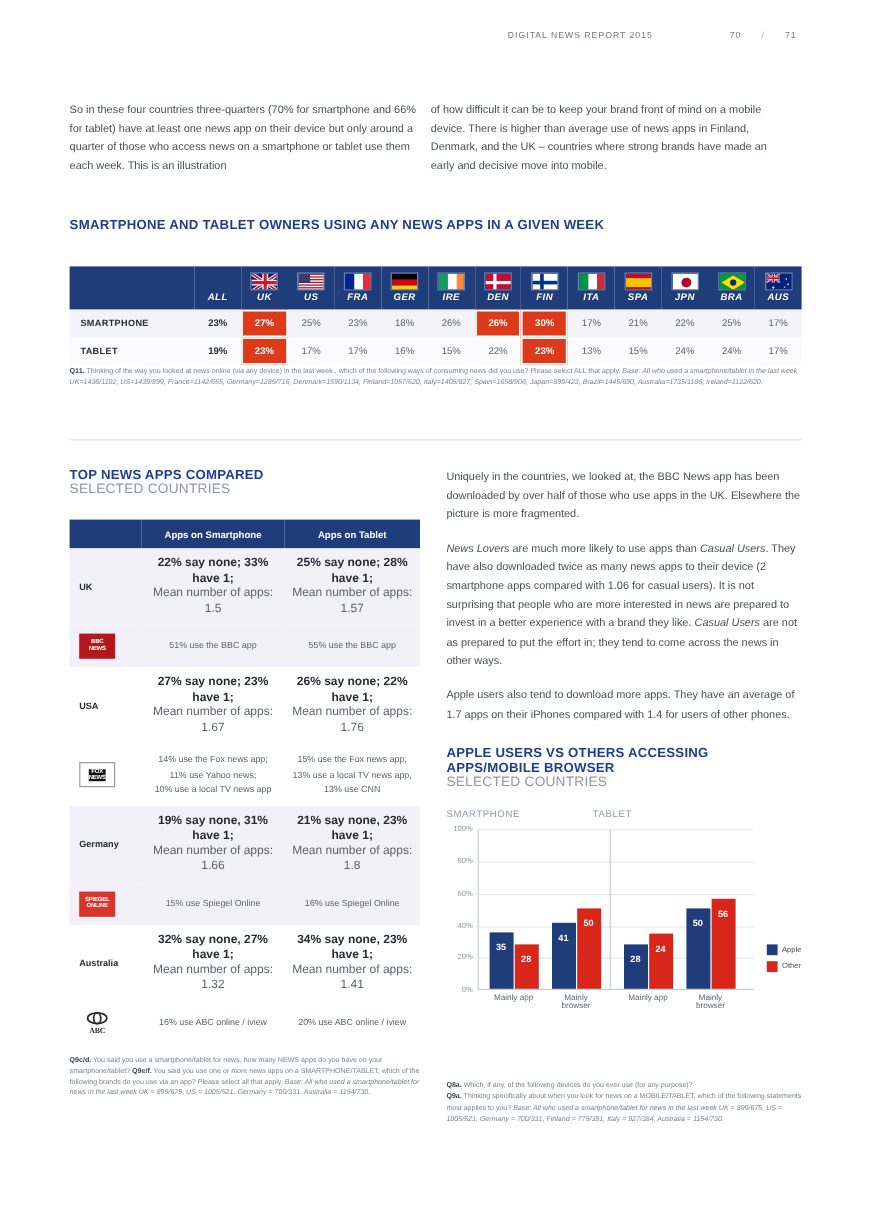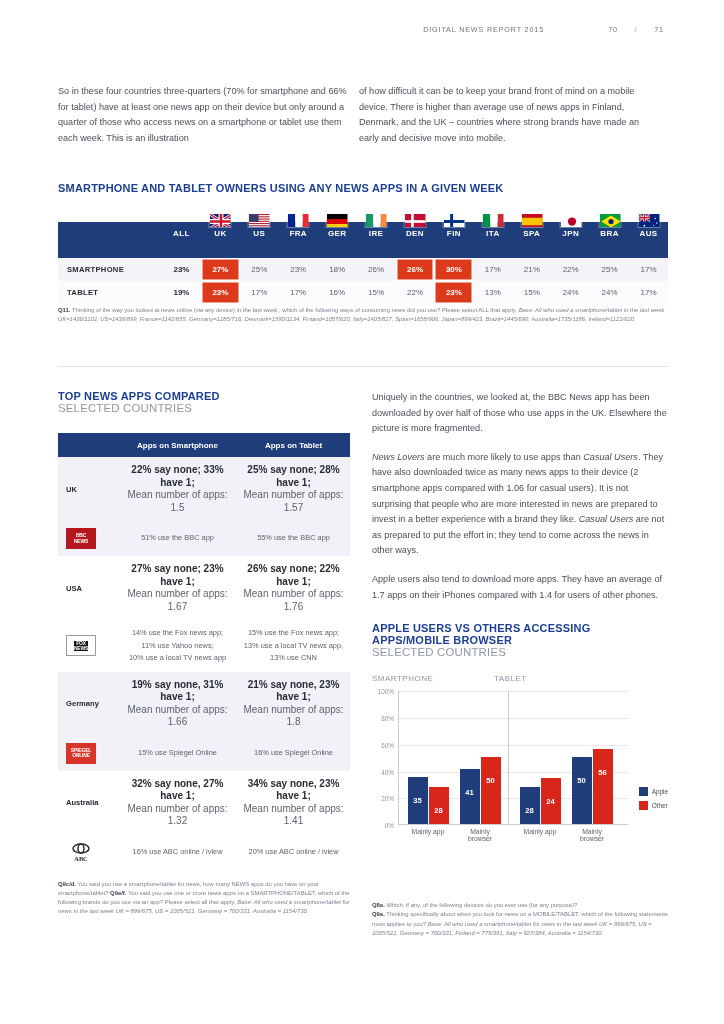--- a/index.html
+++ b/index.html
@@ -45,21 +45,21 @@
   .heading-wide { position: absolute; top: 182px; left: 58px; width: 610px; }
 
   
   .flagtable {
     position: absolute; top: 222px; left: 58px; width: 610px;
     border-collapse: collapse; table-layout: fixed;
   }
   .flagtable thead tr { background: #1f3d7a; height: 36px; }
   .flagtable th {
     color: #ffffff; font-size: 8px; font-weight: bold; letter-spacing: 0.4px;
-    vertical-align: bottom; padding-bottom: 20px; text-align: center;
+    vertical-align: bottom; padding-bottom: 6px; text-align: center; font-style: italic;
   }
   .flagtable th.lbl { text-align: left; padding-left: 9px; width: 104px; }
   .flagtable tbody tr { height: 23px; }
   .flagtable tbody tr.r0 { background: #f3f3f8; }
   .flagtable tbody tr.r1 { background: #fbfbfd; }
   .flagtable td {
     font-size: 8px; text-align: center; color: #5d636e;
   }
   .flagtable td.rowlabel {
     text-align: left; padding-left: 9px; font-weight: bold;
@@ -162,21 +162,21 @@
     position: absolute; bottom: 0; height: 100%; display: flex;
     align-items: flex-end; justify-content: center; gap: 1px;
   }
   .bar {
     width: 20px; position: relative;
     display: flex; justify-content: center;
   }
   .bar.apple { background: #1f3d7a; }
   .bar.other { background: #d8261a; }
   .bar span {
-    position: absolute; top: 19px; color: #fff; font-size: 7.6px; font-weight: bold;
+    position: absolute; top: 8px; color: #fff; font-size: 7.6px; font-weight: bold;
   }
   .xlabel {
     position: absolute; top: 137px; font-size: 6.8px; color: #5d636e;
     text-align: center; transform: translateX(-50%);
   }
   .legend {
     position: absolute; right: 0; top: 96px; font-size: 6.4px; color: #4a4f58;
   }
   .legend div { display: flex; align-items: center; gap: 4px; margin-bottom: 5px; }
   .legend i { width: 9px; height: 9px; display: inline-block; }

